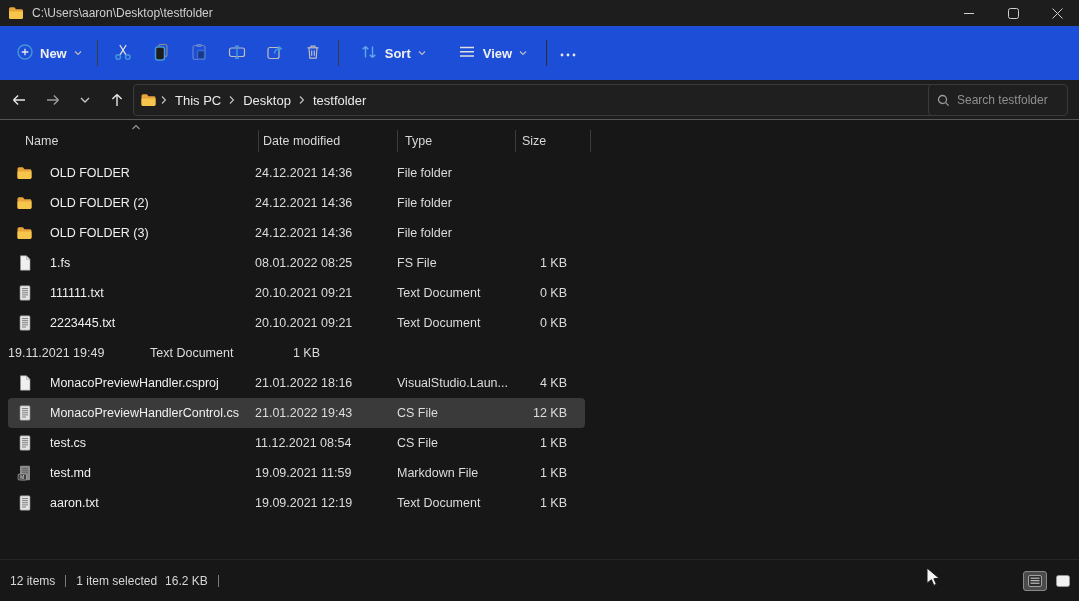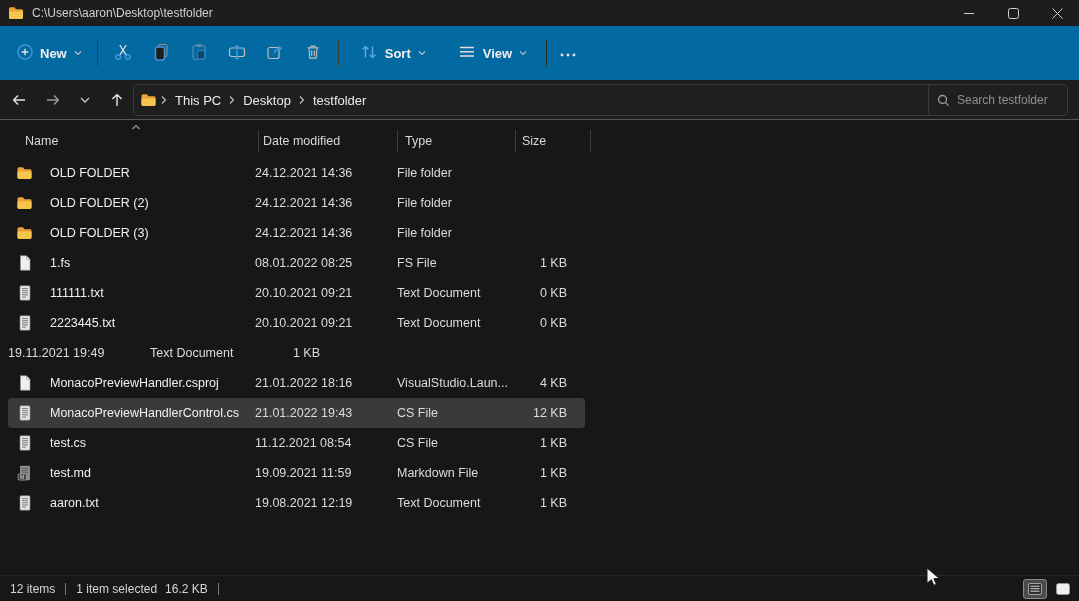--- a/index.html
+++ b/index.html
@@ -11,21 +11,21 @@
     color: #e8e8e8; font-size: 13px;
     -webkit-font-smoothing: antialiased;
   }
   
   .titlebar { position:absolute; top:0; left:0; right:0; height:26px; background:#1d1d1d; display:flex; align-items:center; }
   .titlebar .app-icon { margin-left:8px; display:flex; }
   .titlebar .title-text { margin-left:8px; font-size:12px; color:#cfcfcf; }
   .caption-btns { position:absolute; right:0; top:0; height:26px; display:flex; }
   .caption-btn { width:44px; height:26px; display:flex; align-items:center; justify-content:center; }
   
-  .toolbar { position:absolute; top:26px; left:0; right:0; height:54px; background:#0369a1; display:flex; align-items:center; }
+  .toolbar { position:absolute; top:26px; left:0; right:0; height:54px; background:#1d4ed8; display:flex; align-items:center; }
   .tb-btn { display:flex; align-items:center; gap:6px; height:36px; padding:0 8px; border-radius:4px; cursor:default; }
   .tb-icon-btn { width:38px; height:36px; display:flex; align-items:center; justify-content:center; border-radius:4px; }
   .tb-label { font-weight:bold; font-size:13px; color:#f0f0f0; }
   .tb-sep { width:1px; height:26px; background:#3c3c3c; margin:0 6px; }
   .new-btn { margin-left:8px; }
   .dim { opacity:.45; }
   
   .navbar { position:absolute; top:80px; left:0; right:0; height:40px; background:#1d1d1d; display:flex; align-items:center; border-bottom:1px solid #565656; }
   .nav-btn { width:26px; height:26px; display:flex; align-items:center; justify-content:center; border-radius:4px; }
   .addressbar {
@@ -59,21 +59,21 @@
   .rows { position:absolute; top:37px; left:0; right:0; }
   .row { position:relative; width:577px; margin-left:8px; height:30px; display:flex; align-items:center; border-radius:4px; font-size:12.5px; }
   .row.selected { background:#3a3a3a; }
   .c { overflow:hidden; white-space:nowrap; }
   .c.name { width:247px; display:flex; align-items:center; padding-left:8px; gap:17px; color:#f0f0f0; }
   .c.date { width:142px; color:#dcdcdc; }
   .c.type { width:110px; color:#dcdcdc; }
   .c.size { width:68px; text-align:right; padding-right:8px; color:#dcdcdc; }
   .ficon { display:flex; width:17px; justify-content:center; }
   
-  .statusbar { position:absolute; left:0; right:0; bottom:0; height:26px; background:#171717; border-top:1px solid #262626; display:flex; align-items:center; font-size:12px; color:#d6d6d6; }
+  .statusbar { position:absolute; left:0; right:0; bottom:0; height:42px; background:#171717; border-top:1px solid #262626; display:flex; align-items:center; font-size:12px; color:#d6d6d6; }
   .sb-text { margin-left:10px; }
   .sb-sep { width:1px; height:12px; background:#7a7a7a; margin:0 10px; }
   .sb-right { margin-left:auto; display:flex; align-items:center; gap:4px; margin-right:4px; }
   .view-toggle { width:24px; height:20px; display:flex; align-items:center; justify-content:center; border-radius:3px; }
   .view-toggle.active { background:#4b4b4b; border:1px solid #8a8a8a; }
   
   .cursor { position:absolute; left:926px; top:567px; pointer-events:none; }
 </style>
 </head>
 <body>
@@ -457,21 +457,21 @@
         <div class="row">
           <div class="c name">
             <span class="ficon">
               <svg width="14" height="16" viewBox="0 0 14 16">
                 <rect x="2" y="0.8" width="10" height="14.4" rx="1" fill="#e4e4e4" stroke="#8a8a8a" stroke-width="0.6"></rect>
                 <path d="M4 3.6h6M4 5.7h6M4 7.8h6M4 9.9h6M4 12h4" stroke="#6f6f6f" stroke-width="0.9"></path>
               </svg>
             </span>
             <span>aaron.txt</span>
           </div>
-          <div class="c date">19.08.2021 12:19</div>
+          <div class="c date">19.09.2021 12:19</div>
           <div class="c type">Text Document</div>
           <div class="c size">1 KB</div>
         </div>
       </div>
   </div>
 
   <div class="statusbar">
     <span class="sb-text">12 items</span>
     <span class="sb-sep"></span>
     <span>1 item selected</span>

